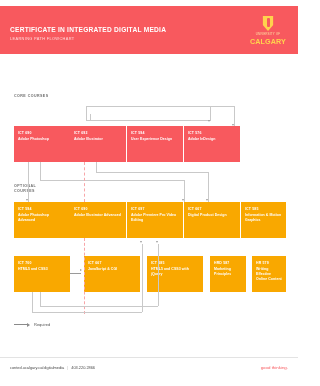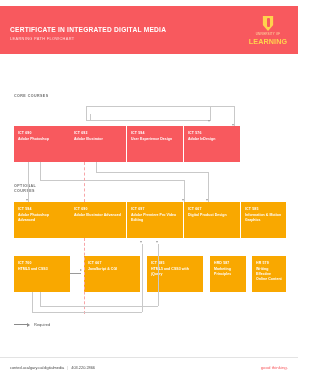--- a/index.html
+++ b/index.html
@@ -116,21 +116,21 @@
 </style>
 </head>
 <body>
 
 <div class="header">
   <div class="hdr-title">CERTIFICATE IN INTEGRATED DIGITAL MEDIA</div>
   <div class="hdr-sub">LEARNING PATH FLOWCHART</div>
   <div class="logo">
     <div class="shield"></div>
     <div class="lg-uni">UNIVERSITY OF</div>
-    <div class="lg-name">LEARNING</div>
+    <div class="lg-name">CALGARY</div>
   </div>
 </div>
 
 <div class="canvas">
 
   <div class="section-label" style="left:14px;top:40px;">CORE COURSES</div>
   <div class="section-label" style="left:14px;top:130px;">OPTIONAL
 COURSES</div>
 
   <div class="ln h" style="left:86px;top:52px;width:148px;"></div>

